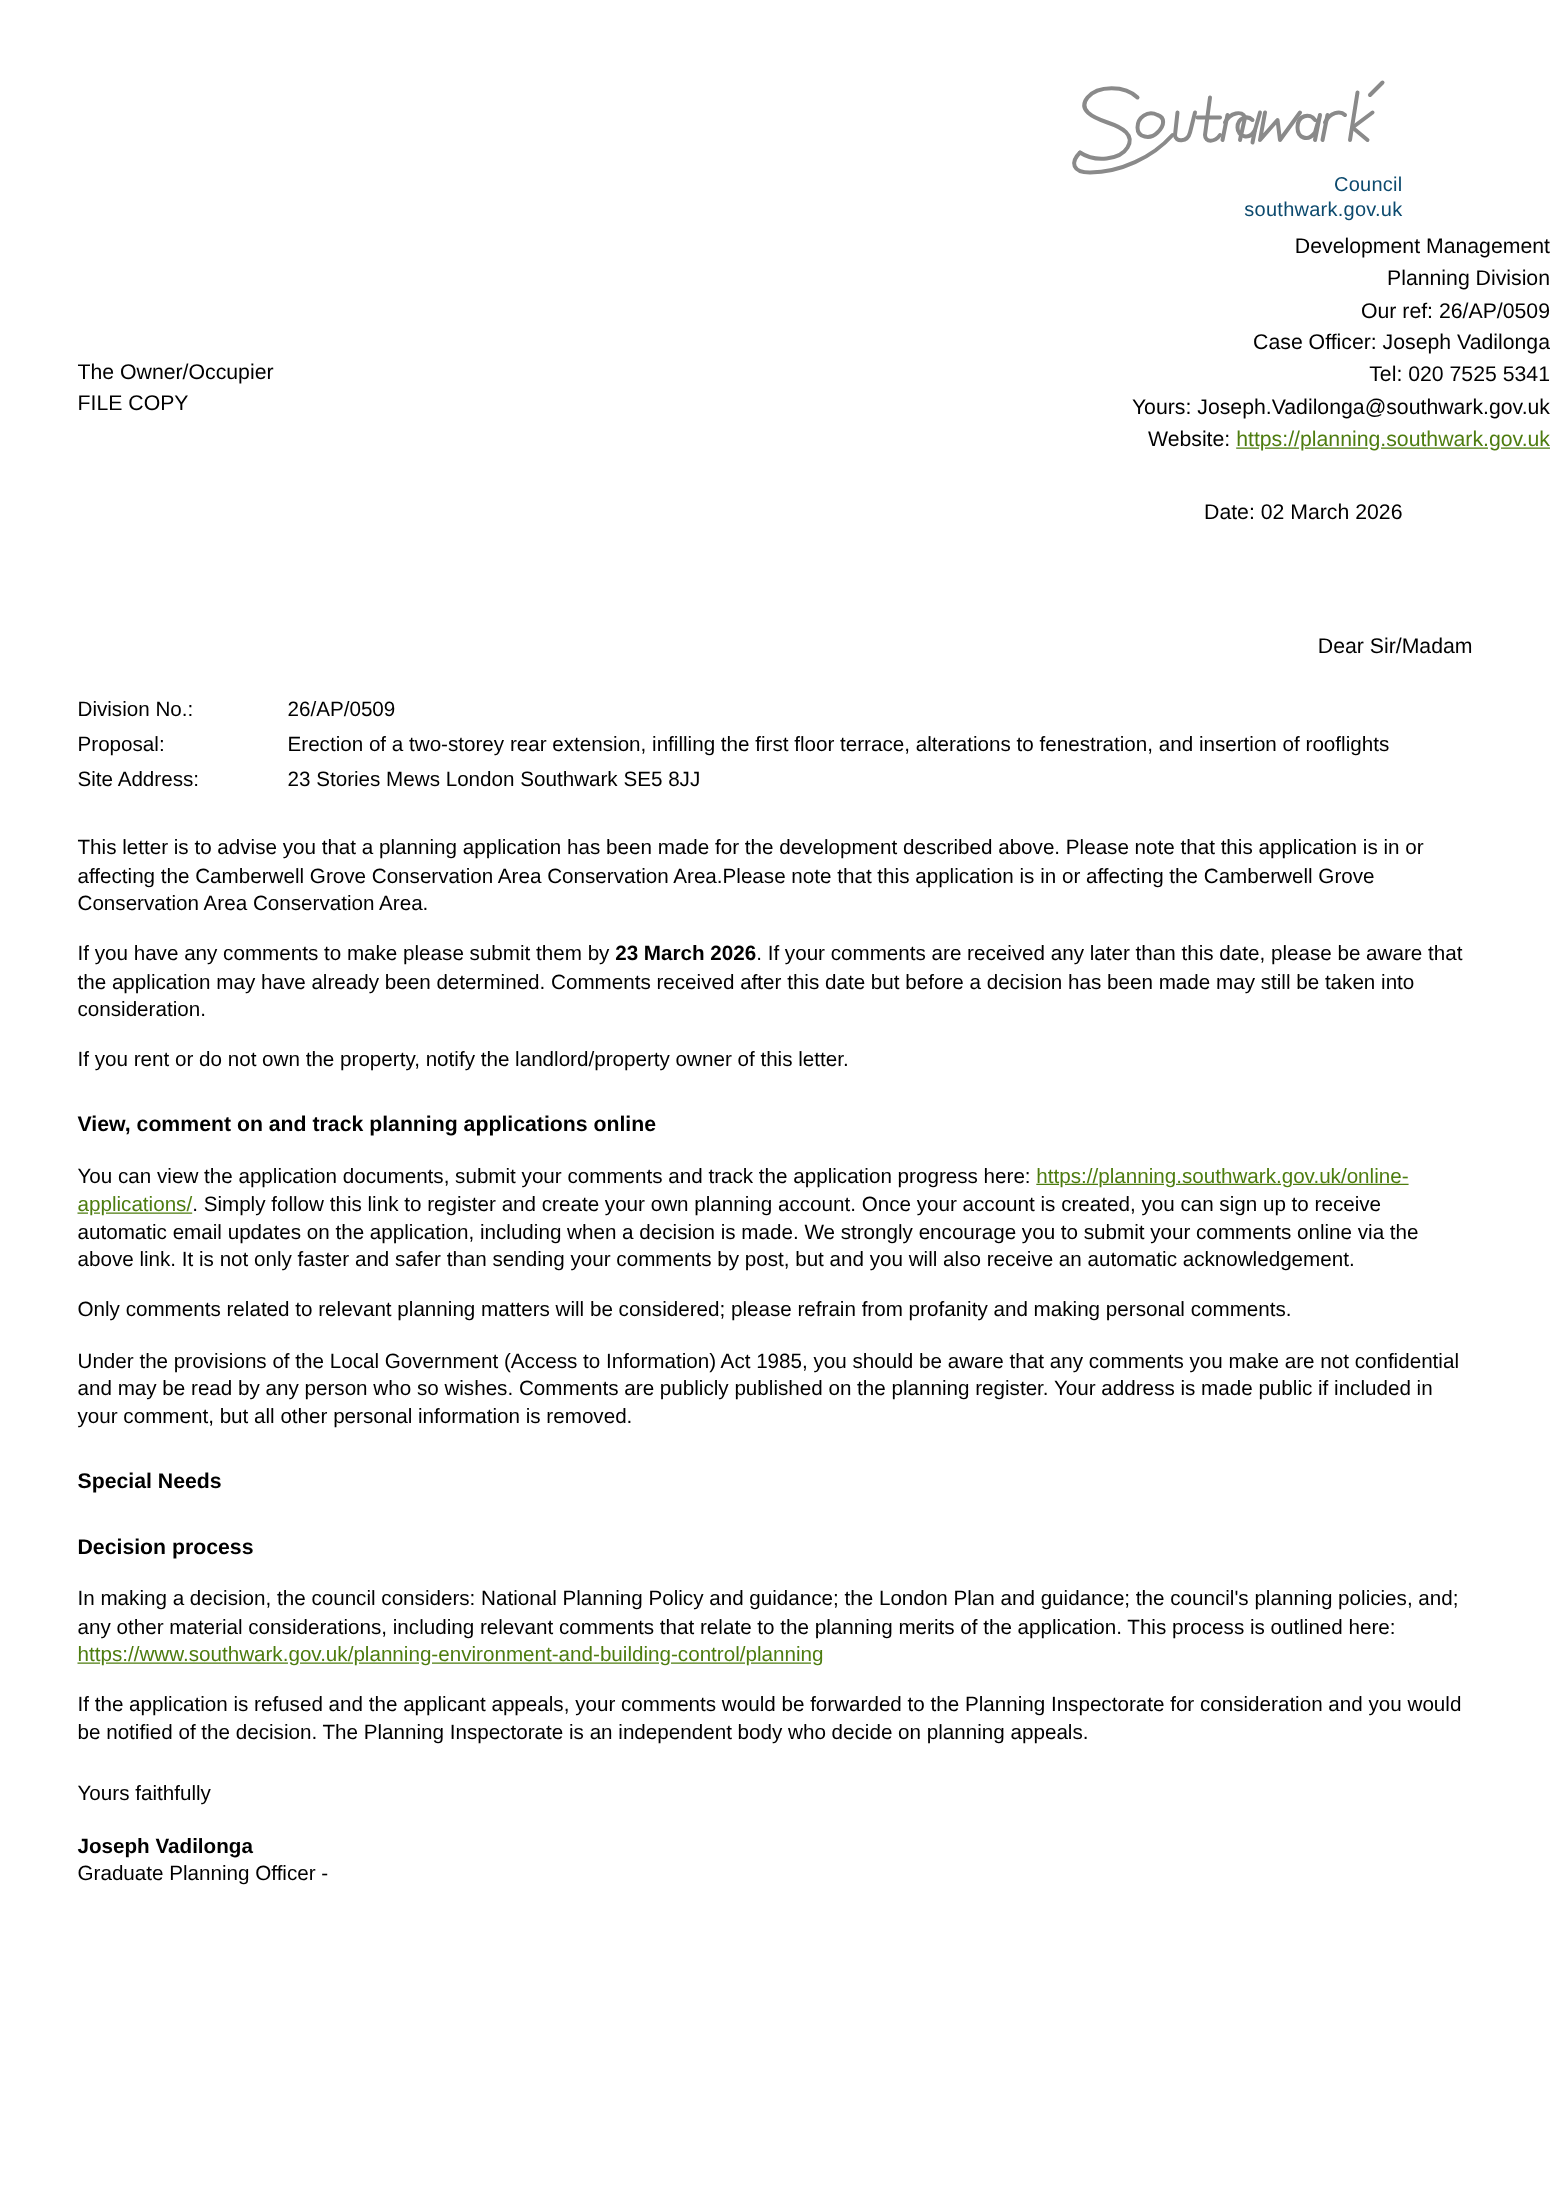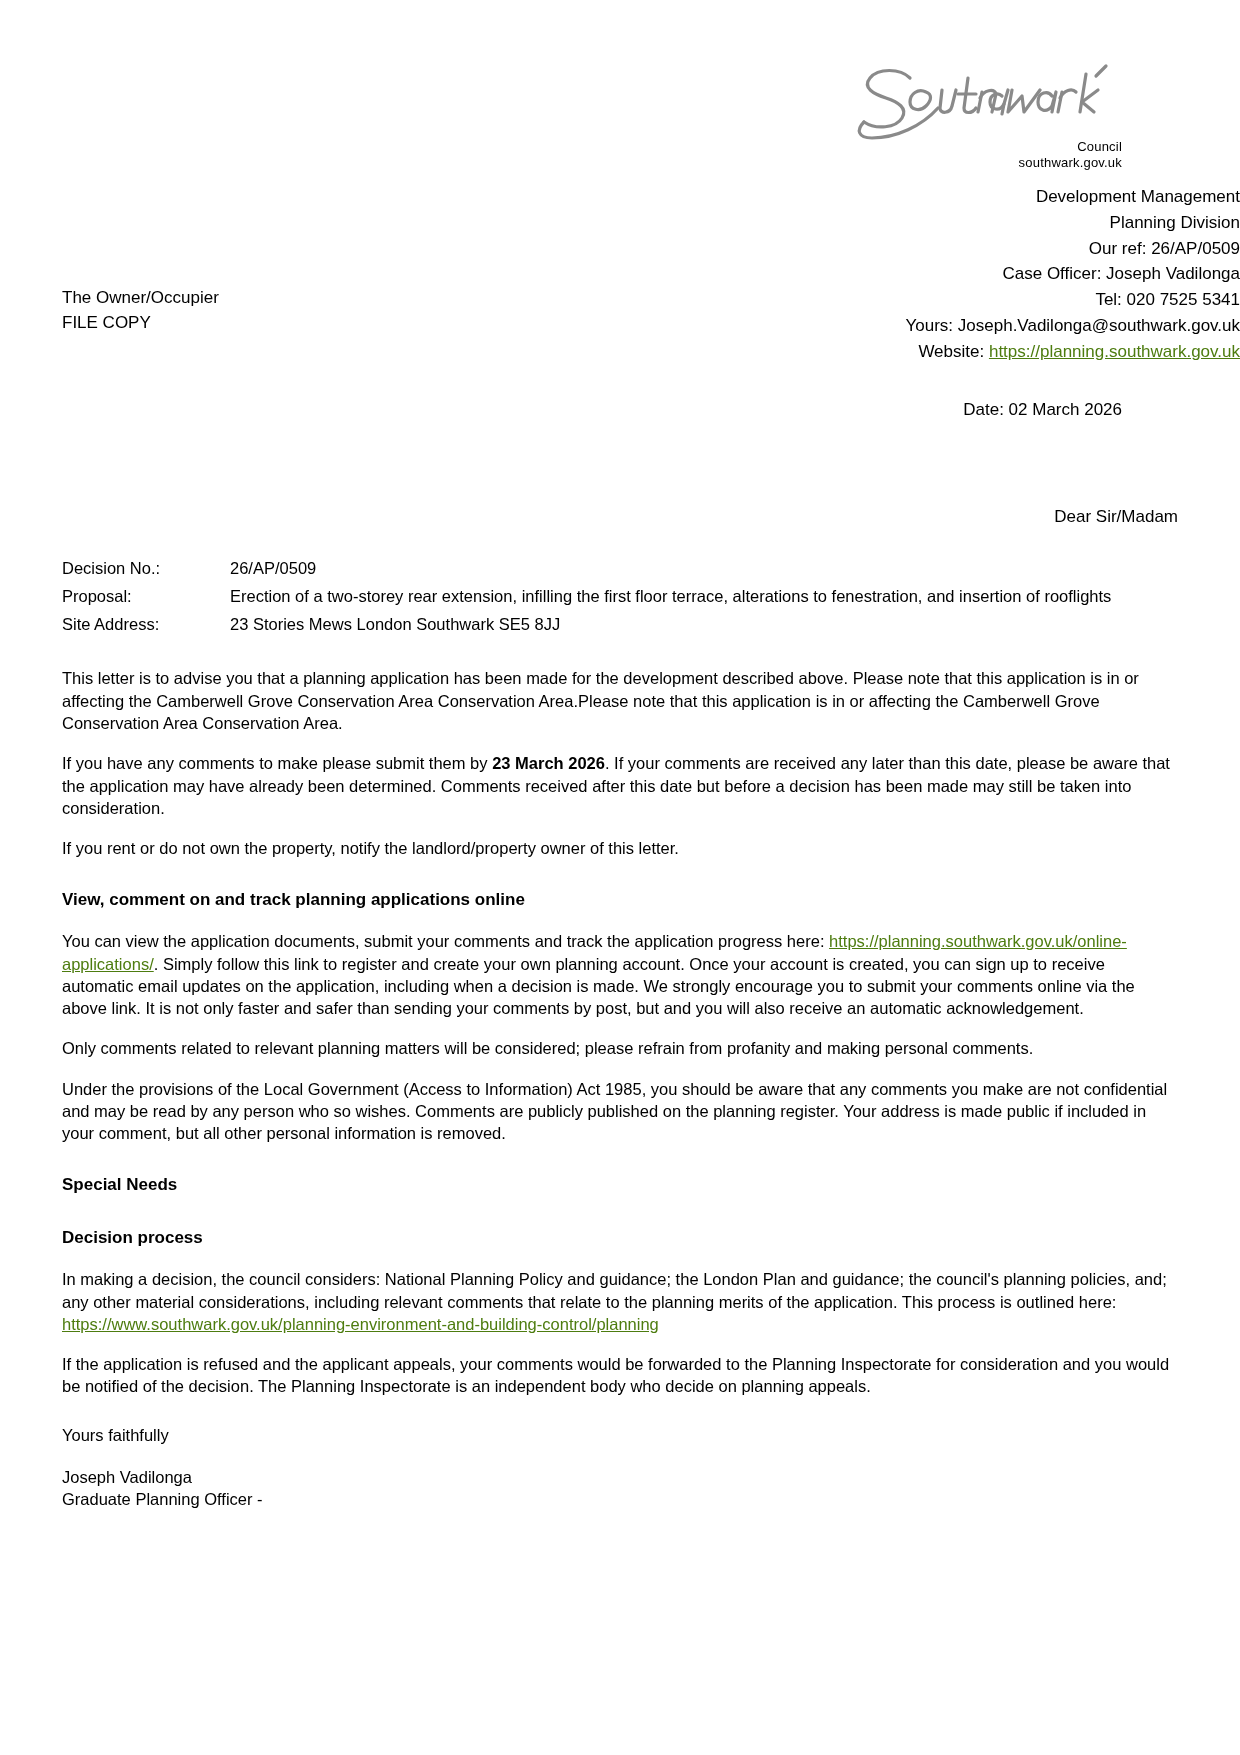--- a/index.html
+++ b/index.html
@@ -31,22 +31,22 @@
     top: 60px;
     width: 300px;
     text-align: right;
   }
   .logo-wordmark {
     display: block;
     width: 270px;
     margin-left: auto;
   }
   .logo-sub {
-    font-size: 13px;
-    color: #000000;
+    font-size: 16px;
+    color: #0c4a6e;
     letter-spacing: .2px;
     margin-top: -2px;
   }
 
   
   .contact {
     text-align: right;
     margin-top: 126px;
     font-size: 17px;
     line-height: 1.52;
@@ -107,21 +107,21 @@
   }
   a.link {
     color: #4d7c0f;
     text-decoration: underline;
     word-break: break-word;
     text-align: center;
   }
   .bold { font-weight: bold; }
   .sig { margin-top: 26px; }
   .sig-line { margin: 0; }
-  .tight { margin-top: 20px; }
+  .tight { margin-top: 20px; font-weight: bold; }
 </style>
 </head>
 <body>
 
 <div class="page">
 
   <div class="logo-block">
     <svg class="logo-wordmark" viewBox="0 0 270 80" xmlns="http://www.w3.org/2000/svg">
       <g fill="none" stroke="#8a8a8a" stroke-width="3.2" stroke-linecap="round" stroke-linejoin="round">
         <path d="M58 18 C48 8, 26 8, 18 18 C10 28, 22 34, 34 38 C46 42, 56 48, 50 58 C44 68, 24 70, 12 62"></path>
@@ -164,21 +164,21 @@
 
   <div class="date-line">Date: 02 March 2026</div>
 
   <div class="body">
 
     <div class="salutation">Dear Sir/Madam</div>
 
     <table class="ref">
       <tbody>
           <tr>
-        <td class="label">Decision No.:</td>
+        <td class="label">Division No.:</td>
         <td>26/AP/0509</td>
       </tr>
       <tr>
         <td class="label">Proposal:</td>
         <td>Erection of a two-storey rear extension, infilling the first floor terrace, alterations to fenestration, and insertion of rooflights</td>
       </tr>
       <tr>
         <td class="label">Site Address:</td>
         <td>23 Stories Mews London Southwark SE5 8JJ</td>
       </tr>

